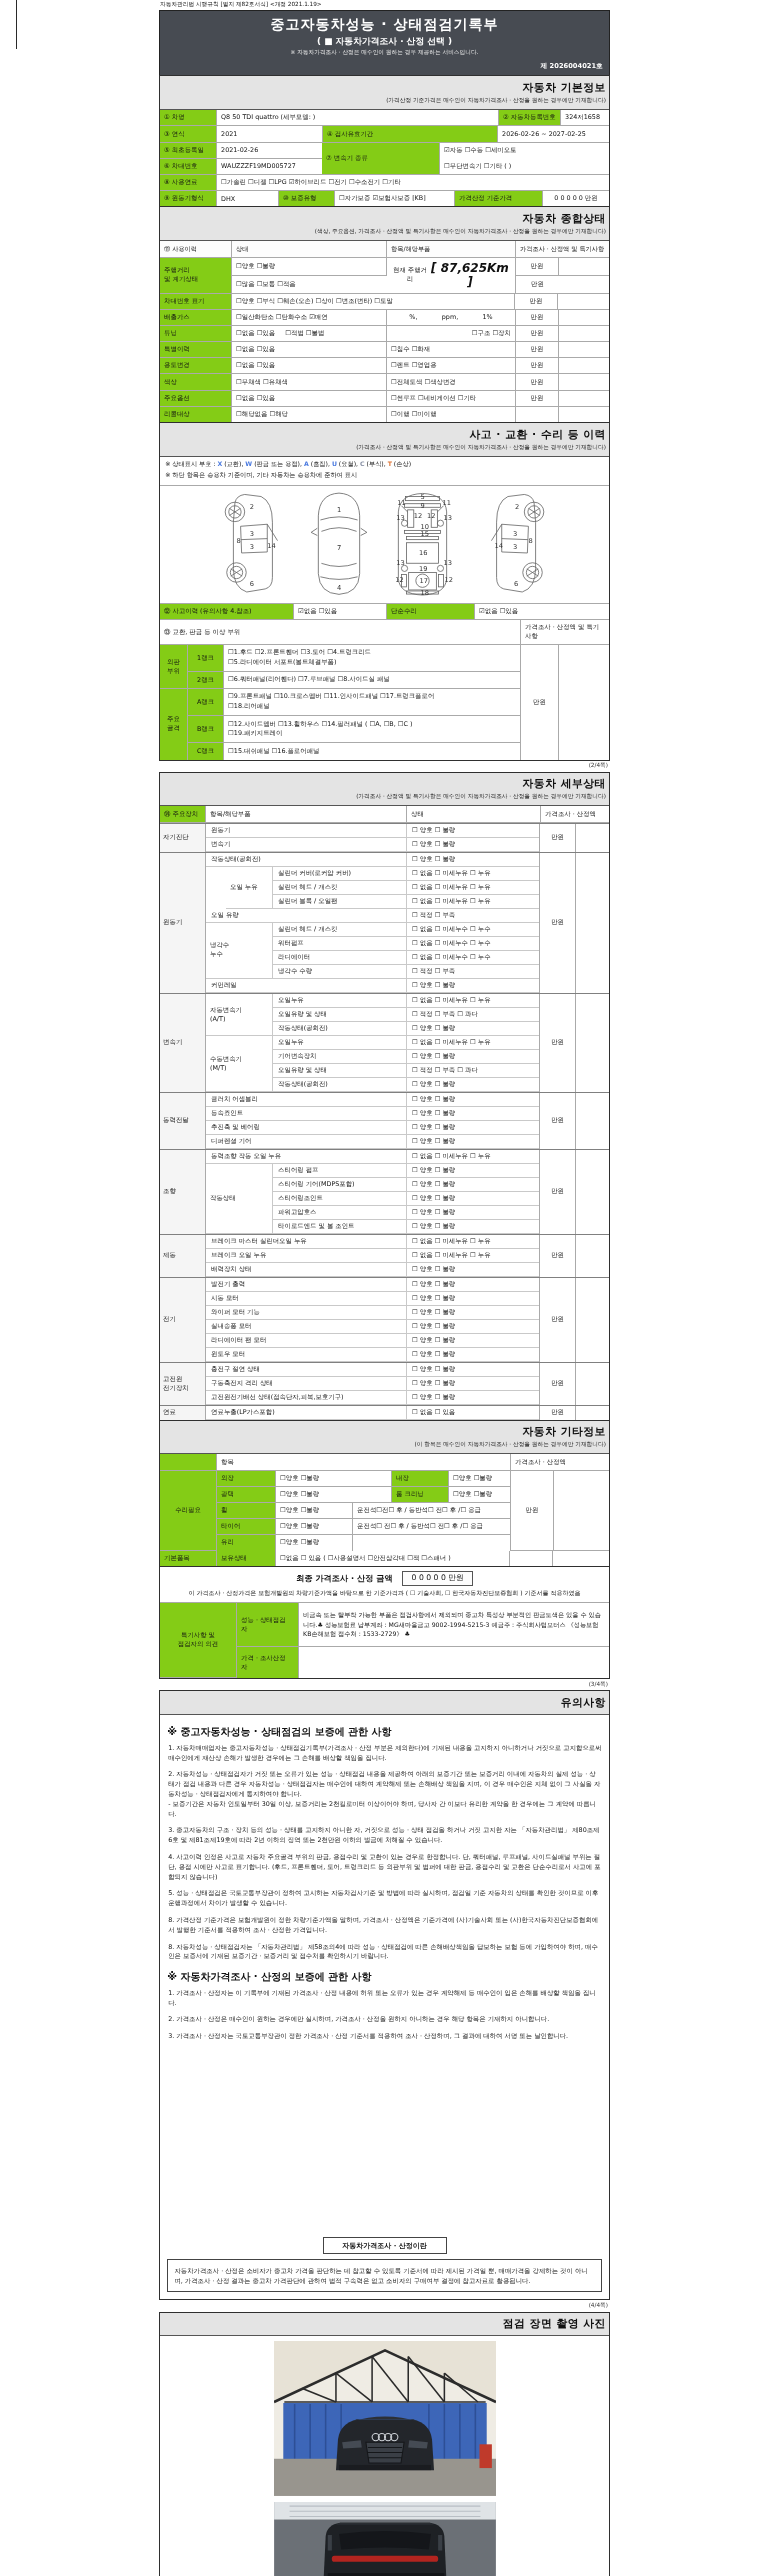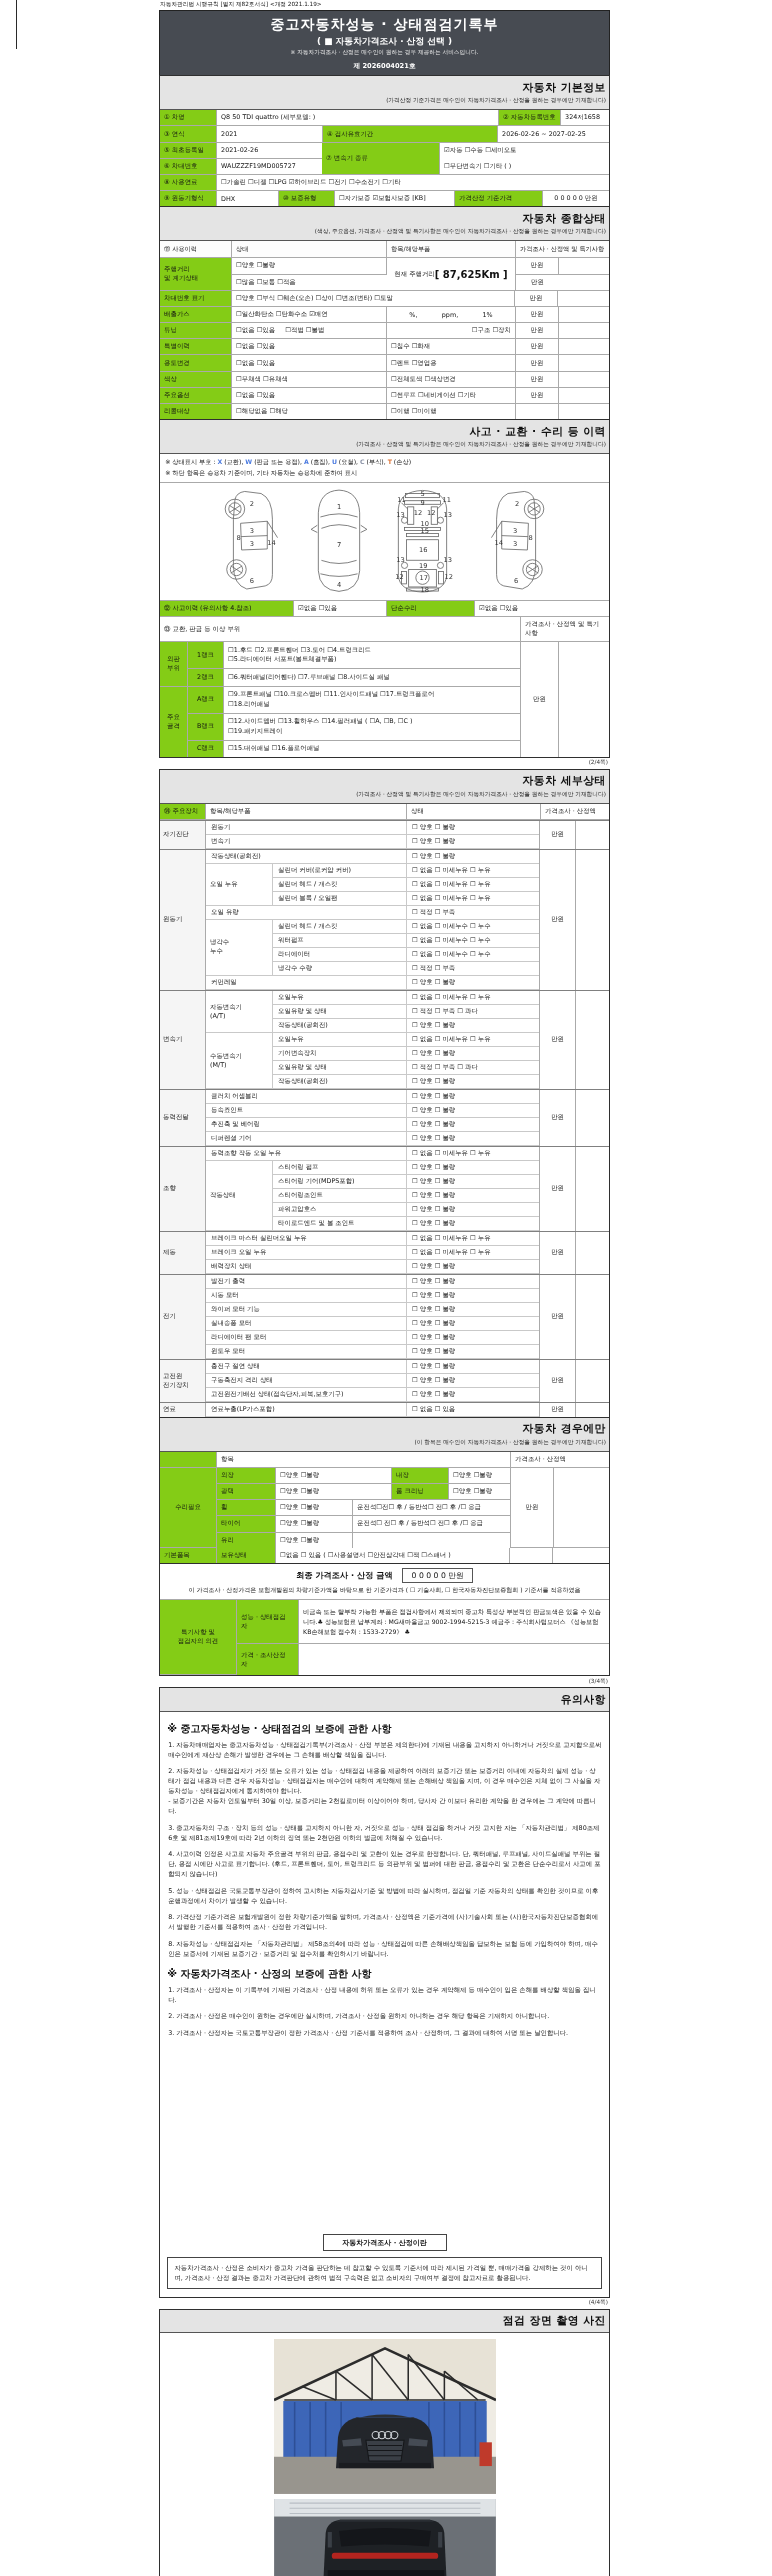--- a/index.html
+++ b/index.html
@@ -9,39 +9,39 @@
   *{box-sizing:border-box;}
   body{margin:0;background:#fff;font-family:"DejaVu Sans","Liberation Sans",sans-serif;color:#111;}
   .page{width:773px;height:2576px;position:relative;overflow:hidden;background:#fff;}
   .leftline{position:absolute;left:15.5px;top:0;width:1px;height:49px;background:#2a2a2a;}
   .doc{position:absolute;left:159px;top:0;width:451px;}
   .formnote{font-size:5.7px;padding:0.5px 0 1.5px 1px;color:#111;}
   .hdr{background:var(--header-bg);color:#fff;border:0.5px solid #222;padding:5.2px 6.2px 4.1px;}
   .hdr .t1{text-align:center;font-size:14px;font-weight:bold;letter-spacing:1px;}
   .hdr .t2{text-align:center;font-size:8.8px;font-weight:bold;margin-top:1.5px;}
   .hdr .t3{text-align:center;font-size:5.7px;margin-top:1.5px;color:#eee;}
-  .hdr .docno{font-size:6.7px;font-weight:bold;margin-top:5.2px;text-align:center;}
+  .hdr .docno{font-size:6.7px;font-weight:bold;margin-top:5.2px;text-align:right;}
   .sect{border:1px solid #2f2f2f;margin-top:-1px;background:#fff;}
   .band{background:var(--band-bg);border-bottom:0.8px solid #555;padding:4.6px 3.1px 4.1px;text-align:right;}
   .band .bt{font-size:10.8px;font-weight:bold;letter-spacing:0.5px;}
   .band .bs{font-size:5.7px;margin-top:2.1px;color:#222;}
   .frow{display:flex;align-items:stretch;}
   .cell{border-right:0.5px solid #aaa;border-bottom:0.5px solid #aaa;padding:3.1px 4.1px;font-size:6.4px;display:flex;align-items:center;}
   .cell:last-child{border-right:none;}
   .lab{background:#84cc16;}
   .ctr{justify-content:center;text-align:center;}
   .pre{white-space:pre;}
   .preline{white-space:pre-line;}
   .nbr{border-right:none;}
   .nbb{border-bottom:none !important;}
   .vstack{display:flex;flex-direction:column;}
   .grow{flex:1;}
   
   .ohead .cell{font-size:6.2px;padding:3.6px 4.1px;background:#fdfdfd;}
-  .mileval{font-size:10px;font-weight:bold;margin-left:0;}
+  .mileval{font-size:12px;font-weight:bold;margin-left:0;font-style:italic;}
   
   .legend{font-size:6.2px;padding:3.6px 5.2px 1px;}
   .legend2{font-size:6.2px;padding:1px 5.2px 4.1px;border-bottom:0.5px solid #aaa;}
   .lb{color:var(--legend-blue);font-weight:bold;}
   .lg{color:var(--legend-gray);font-weight:bold;}
   .lo{color:var(--legend-orange);font-weight:bold;}
   .diag{display:flex;justify-content:center;gap:13.4px;padding:5.2px 0 6.2px;border-bottom:0.5px solid #aaa;}
   .diag svg{display:block;}
   .diag text{font-size:13px;fill:#333;font-family:"DejaVu Sans",sans-serif;}
   .diag path,.diag rect,.diag circle,.diag line,.diag ellipse,.diag polyline{fill:none;stroke:#666;stroke-width:1.6;}
@@ -415,21 +415,21 @@
               <div class="d-state">☐ 양호  ☐ 불량</div>
             </div>
             <div class="dg-price">만원</div>
             <div class="dg-notes"></div>
           </div>
           <div class="dgr">
             <div class="dg-name">원동기</div>
             <div class="dg-grid">
               <div class="d-item plain">작동상태(공회전)</div>
               <div class="d-state">☐ 양호  ☐ 불량</div>
-              <div class="d-sub" style="grid-row: span 3;">오일 누유</div>
+              <div class="d-sub" style="grid-row: span 3; margin-left: 20px;">오일 누유</div>
               <div class="d-item">실린더 커버(로커암 커버)</div>
               <div class="d-state">☐ 없음  ☐ 미세누유  ☐ 누유</div>
               <div class="d-item">실린더 헤드 / 개스킷</div>
               <div class="d-state">☐ 없음  ☐ 미세누유  ☐ 누유</div>
               <div class="d-item">실린더 블록 / 오일팬</div>
               <div class="d-state">☐ 없음  ☐ 미세누유  ☐ 누유</div>
               <div class="d-item plain">오일 유량</div>
               <div class="d-state">☐ 적정  ☐ 부족</div>
               <div class="d-sub" style="grid-row: span 4;">냉각수
 누수</div>
@@ -560,21 +560,21 @@
               <div class="d-state">☐ 없음  ☐ 있음</div>
             </div>
             <div class="dg-price">만원</div>
             <div class="dg-notes"></div>
           </div>
         </div>
     </div>
 
     <div class="sect">
       <div class="band">
-        <div class="bt">자동차 경우에만</div>
+        <div class="bt">자동차 기타정보</div>
         <div class="bs">(이 항목은 매수인이 자동차가격조사 · 산정을 원하는 경우에만 기재합니다)</div>
       </div>
       <div class="frow">
         <div class="cell lab" style="width:57px"></div>
         <div class="cell" style="width:294px">항목</div>
         <div class="cell grow nbr">가격조사 · 산정액</div>
       </div>
       <div class="frow">
         <div class="cell lab ctr" style="width:57px;align-items:center">수리필요</div>
         <div class="vstack" style="width:294px;border-right:0.5px solid #aaa">

